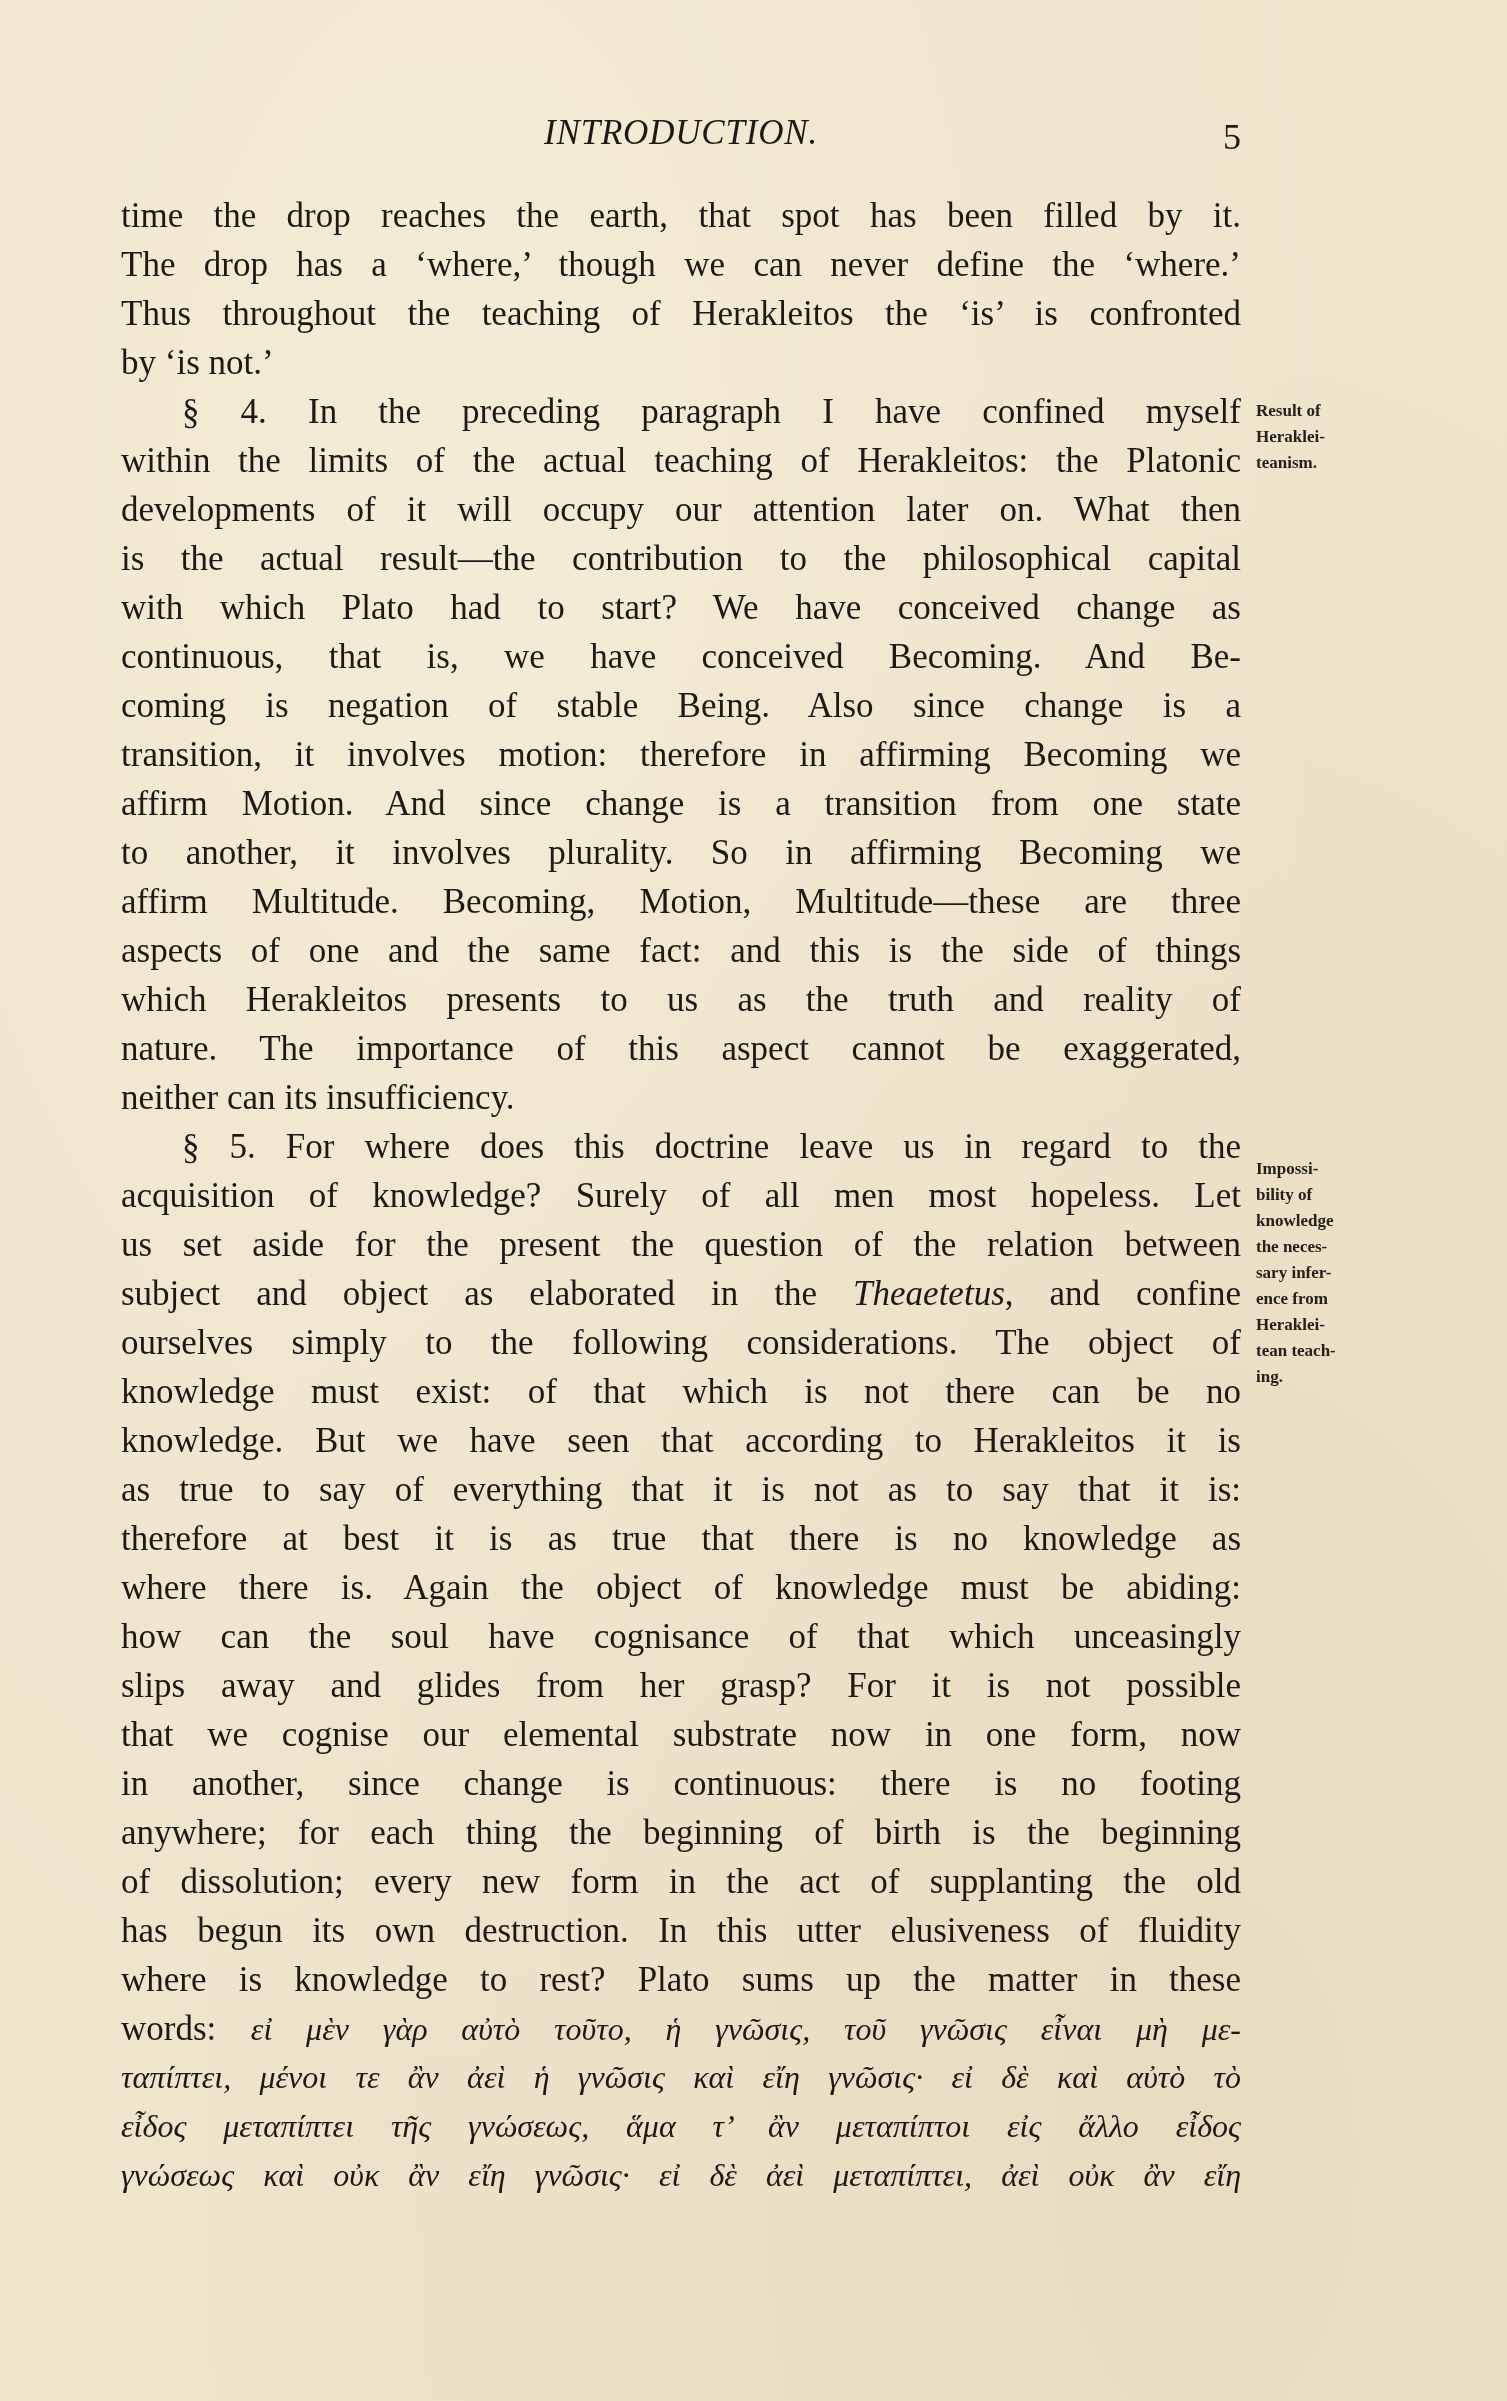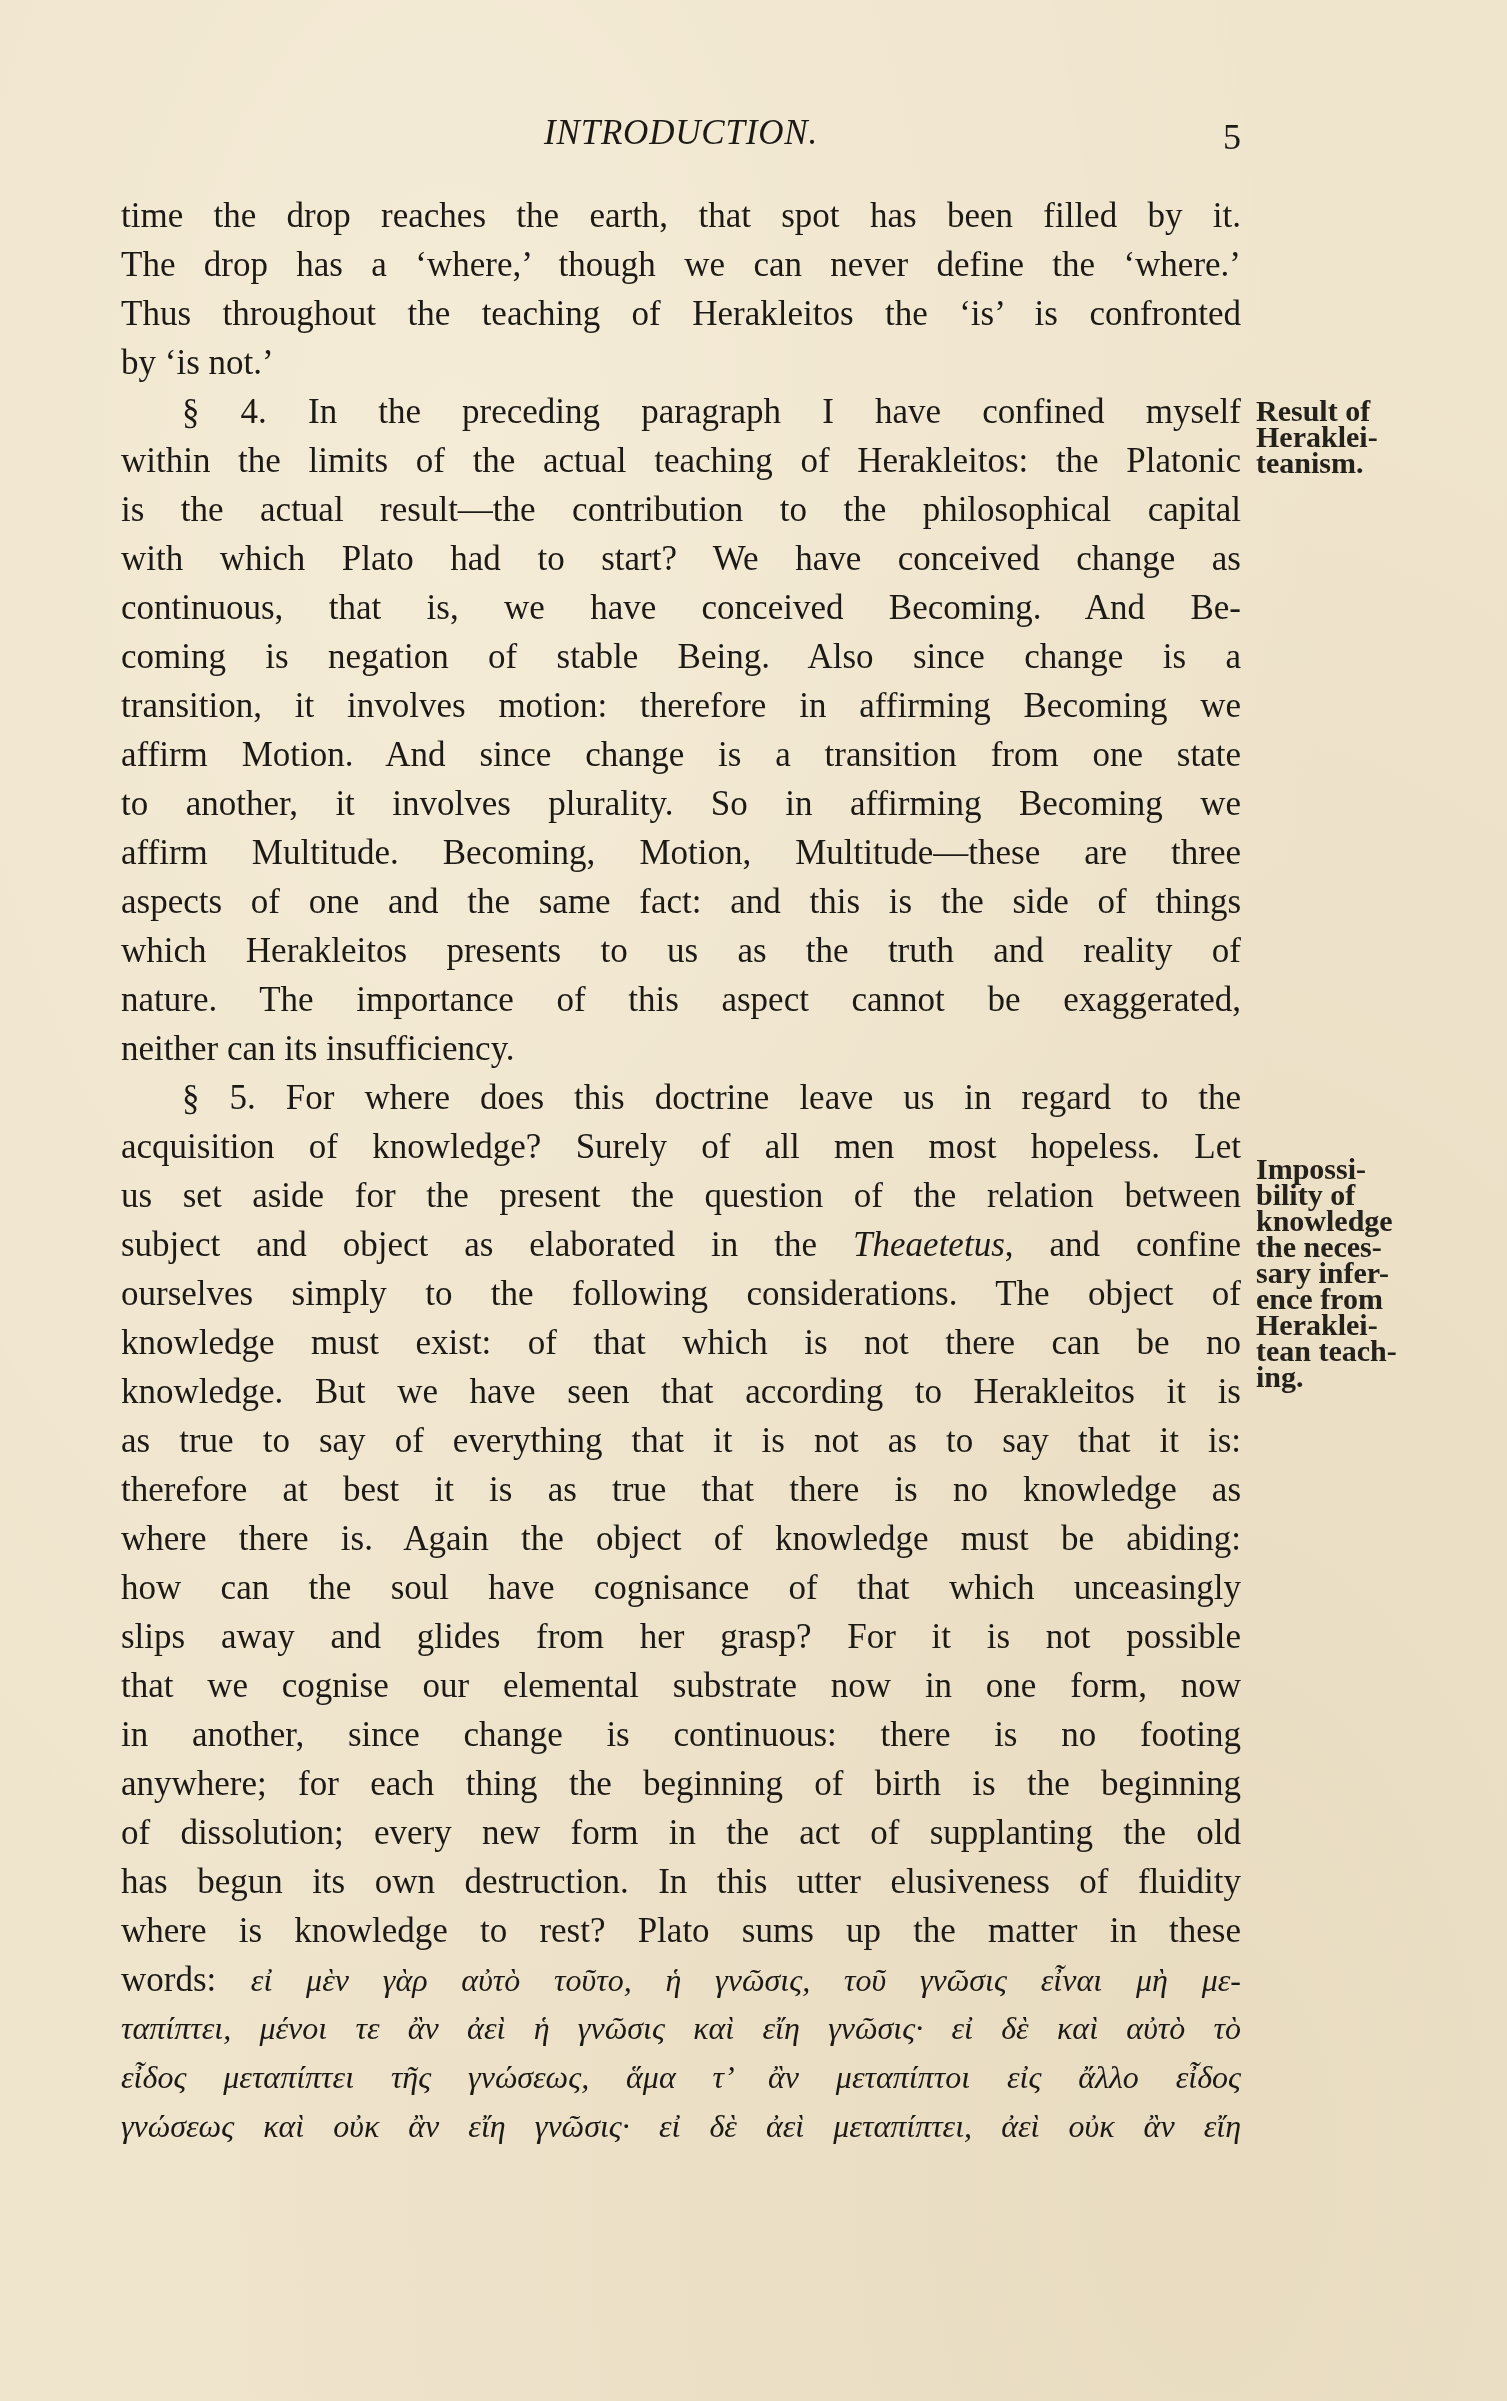--- a/index.html
+++ b/index.html
@@ -30,40 +30,41 @@
   .line {
     height:49px; line-height:49px; white-space:nowrap;
     text-align:justify; text-align-last:justify;
   }
   .line.last { text-align-last:left; }
   .line.indent { padding-left:61px; }
   .greek { font-style:italic; font-size:32px; }
   .i { font-style:italic; }
   .margin-note {
     position:absolute; left:1256px; width:166px;
-    font-family:"Liberation Serif", serif; font-size:30px; line-height:26px;
+    font-family:"Liberation Serif", serif; font-size:17px; line-height:26px;
     font-weight:bold; color:#24201a;
   }
 </style>
 </head>
 <body>
 
 <div class="header">
   <div class="running-title">INTRODUCTION.</div>
   <div class="page-number">5</div>
 </div>
 
 <div class="body-text">
   <div class="line">time the drop reaches the earth, that spot has been filled by it.</div>
   <div class="line">The drop has a ‘where,’ though we can never define the ‘where.’</div>
   <div class="line">Thus throughout the teaching of Herakleitos the ‘is’ is confronted</div>
   <div class="line last">by ‘is not.’</div>
 
   <div class="line indent">§ 4. In the preceding paragraph I have confined myself</div>
   <div class="line">within the limits of the actual teaching of Herakleitos: the Platonic</div>
+  <div class="line">developments of it will occupy our attention later on. What then</div>
   <div class="line">is the actual result—the contribution to the philosophical capital</div>
   <div class="line">with which Plato had to start? We have conceived change as</div>
   <div class="line">continuous, that is, we have conceived Becoming. And Be-</div>
   <div class="line">coming is negation of stable Being. Also since change is a</div>
   <div class="line">transition, it involves motion: therefore in affirming Becoming we</div>
   <div class="line">affirm Motion. And since change is a transition from one state</div>
   <div class="line">to another, it involves plurality. So in affirming Becoming we</div>
   <div class="line">affirm Multitude. Becoming, Motion, Multitude—these are three</div>
   <div class="line">aspects of one and the same fact: and this is the side of things</div>
   <div class="line">which Herakleitos presents to us as the truth and reality of</div>

